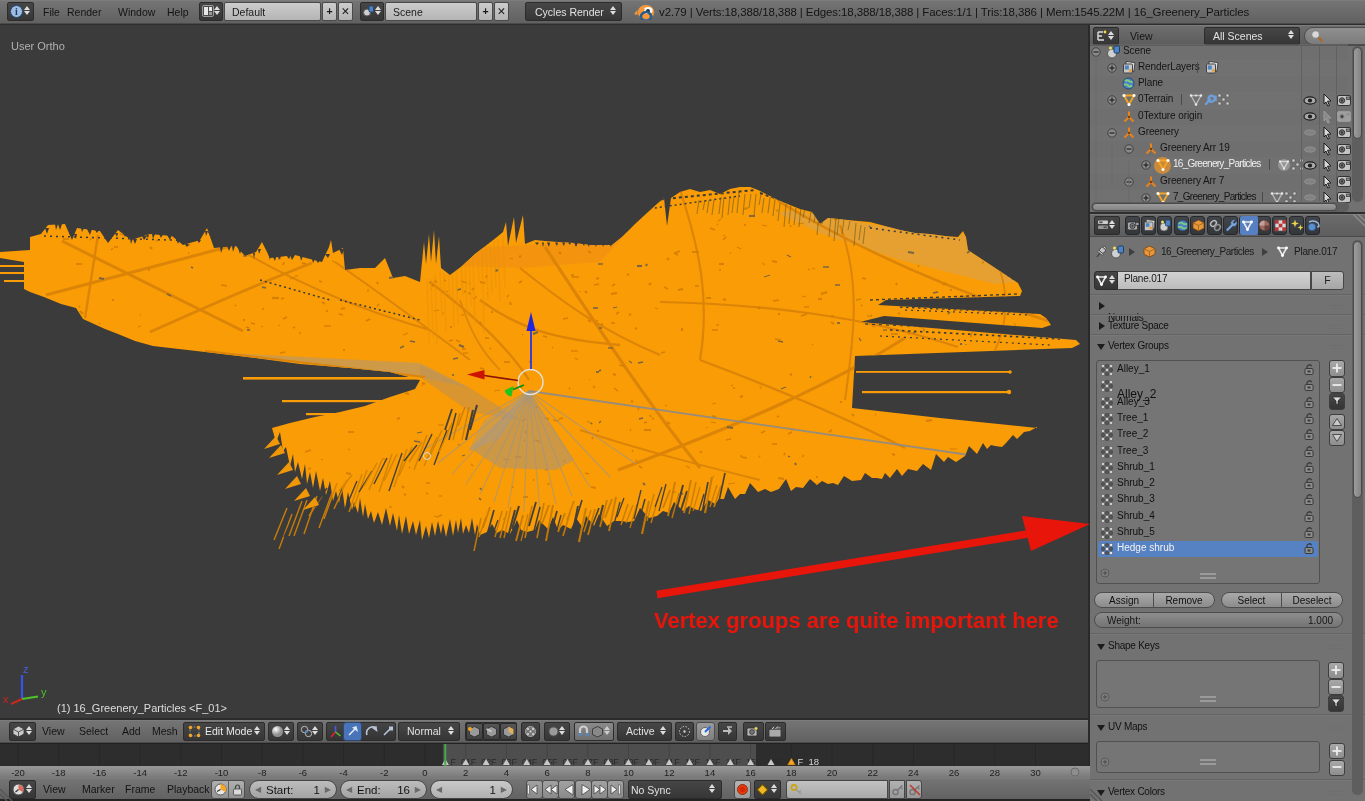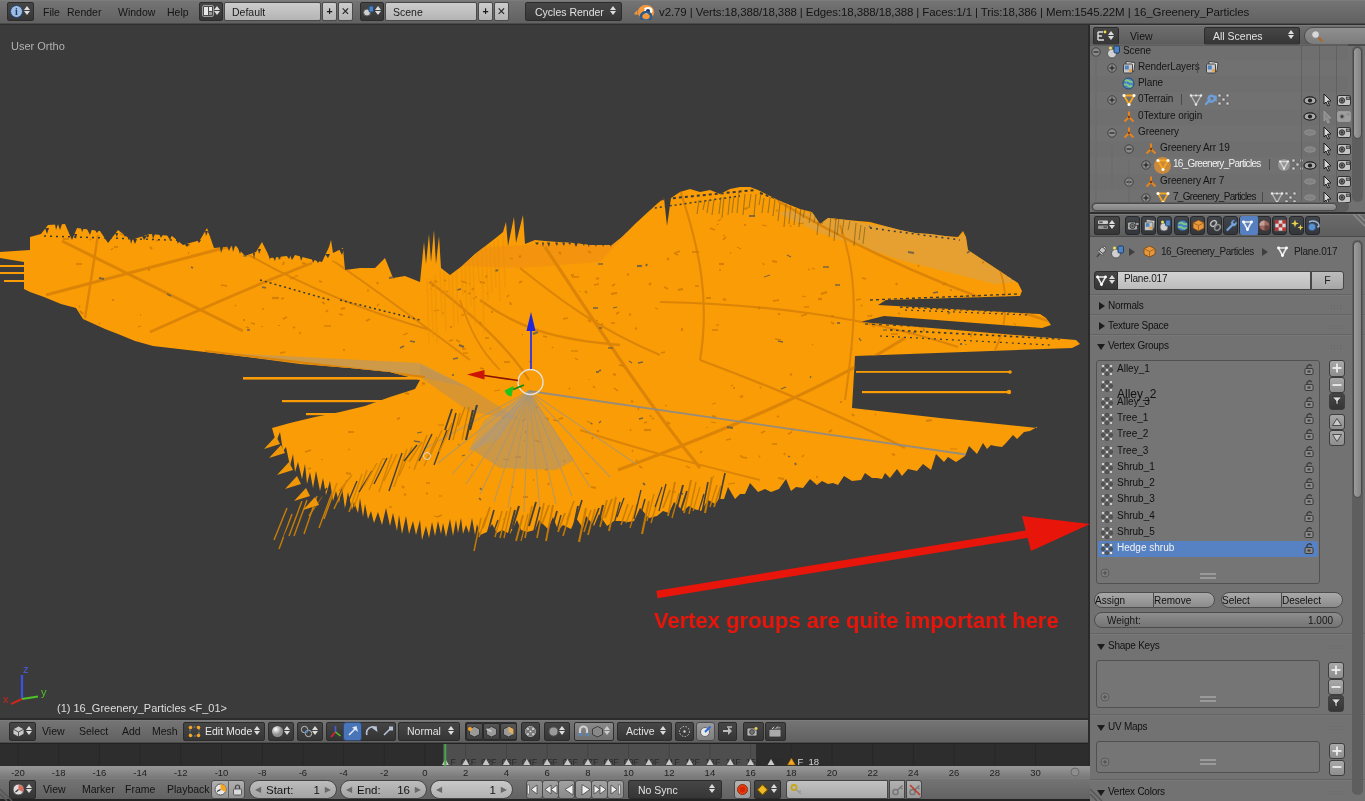--- a/index.html
+++ b/index.html
@@ -1,21 +1,21 @@
 <!DOCTYPE html>
 <html><head><meta charset="utf-8"><style>
 *{margin:0;padding:0;box-sizing:border-box}
 html,body{width:1365px;height:801px;overflow:hidden;background:#3b3b3b;
   font-family:"Liberation Sans",sans-serif;-webkit-font-smoothing:antialiased}
 .abs{position:absolute}
 .hdr{background:linear-gradient(#747474,#616161);border-top:1px solid #7c7c7c;border-bottom:1px solid #4a4a4a}
 .menu{position:absolute;top:0;font-size:10.5px;color:#141414;line-height:24px}
 .dk{position:absolute;background:linear-gradient(#464646,#363636);border:1px solid #2c2c2c;border-radius:2px;color:#e2e2e2;font-size:10.5px}
 .lt{position:absolute;background:linear-gradient(#cdcdcd,#b4b4b4);border:1px solid #4a4a4a;border-radius:3px;color:#1a1a1a;font-size:10.5px}
-.btn{position:absolute;background:linear-gradient(#a9a9a9,#8c8c8c);border:1px solid #4d4d4d;border-radius:4px;color:#0f0f0f;font-size:10px;}
+.btn{position:absolute;background:linear-gradient(#a9a9a9,#8c8c8c);border:1px solid #4d4d4d;border-radius:4px;color:#0f0f0f;font-size:10px;text-align:center}
 .updn{position:absolute;width:0;height:0;border-left:3.5px solid transparent;border-right:3.5px solid transparent}
 .up{border-bottom:4px solid #ddd}.dn{border-top:4px solid #ddd}
 .updk{border-bottom:4px solid #ccc}.dndk{border-top:4px solid #ccc}
 .ptxt{font-size:10px;letter-spacing:-0.2px;color:#191919;position:absolute}
 .wtxt{font-size:10.5px;color:#e8e8e8;position:absolute}
 .sep{position:absolute;left:1090px;width:275px;height:2px;background:linear-gradient(#5a5a5a,#828282)}
 .tri-r{position:absolute;width:0;height:0;border-top:4.5px solid transparent;border-bottom:4.5px solid transparent;border-left:6px solid #222}
 .tri-d{position:absolute;width:0;height:0;border-left:4.5px solid transparent;border-right:4.5px solid transparent;border-top:6px solid #222}
 .dots{position:absolute;color:#5f5f5f;font-size:8px;letter-spacing:1px}
 </style></head><body>
@@ -1089,21 +1089,21 @@
     </g>
     <g transform="translate(65,0)">
       <polygon points="1,1 1,10 7,5.5" fill="#f0f0f0" stroke="#444" stroke-width="0.8" transform="translate(2,0)"></polygon>
       <polygon points="7,1 7,10 13,5.5" fill="#f0f0f0" stroke="#444" stroke-width="0.8" transform="translate(2,0)"></polygon>
     </g>
     <g transform="translate(81,0)">
       <polygon points="1,1 1,10 7,5.5" fill="#f0f0f0" stroke="#444" stroke-width="0.8" transform="translate(3,0)"></polygon>
       <rect x="11.5" y="1" width="1.8" height="9" fill="#f0f0f0" stroke="#444" stroke-width="0.5"></rect>
     </g>
   </svg>
-<div class="dk" style="left:628px;top:780px;width:94px;height:19px"><span style="margin-left:9px;line-height:18px">No Sync</span></div>
+<div class="dk" style="left:628px;top:780px;width:94px;height:19px"><span style="margin-left:2px;line-height:18px">No Sync</span></div>
 <div class="updn up abs" style="left:709px;top:784px"></div>
 <div class="updn dn abs" style="left:709px;top:789px"></div>
 <div class="abs" style="left:734px;top:780px;width:17px;height:19px;background:linear-gradient(#b5b5b5,#9a9a9a);border:1px solid #4a4a4a;border-radius:3px"></div>
 <svg class="abs" style="left:737px;top:784px" width="11" height="11">
     <circle cx="5.5" cy="5.5" r="5" fill="#e83c0c"></circle>
     <circle cx="5.5" cy="5.5" r="5" fill="none" stroke="#8a3010"></circle>
     <circle cx="5.5" cy="5.5" r="2.8" fill="#d42605"></circle>
   </svg>
 <div class="dk" style="left:754px;top:780px;width:27px;height:19px"></div>
 <svg class="abs" style="left:757px;top:784px" width="11" height="11">
@@ -1547,21 +1547,21 @@
     <circle cx="10.5" cy="3" r="1.4" fill="#fff"></circle>
     <circle cx="6.5" cy="10.5" r="1.4" fill="#fff"></circle>
   </svg>
 <div class="updn up abs" style="left:1109px;top:275px"></div>
 <div class="updn dn abs" style="left:1109px;top:280px"></div>
 <div class="abs" style="left:1118px;top:271px;width:193px;height:19px;background:linear-gradient(#d2d2d2,#bcbcbc);border:1px solid #464646;border-left:none"></div>
 <div class="ptxt" style="left:1124px;top:273px">Plane.017</div>
 <div class="abs" style="left:1311px;top:271px;width:33px;height:19px;background:linear-gradient(#bdbdbd,#a6a6a6);border:1px solid #464646;border-radius:0 3px 3px 0;text-align:center;line-height:17px;font-size:10.5px;color:#222">F</div>
 <div class="sep" style="top:294px"></div>
 <div class="abs tri-r" style="left:1099px;top:302px;border-left-color:#1c1c1c"></div>
-<div class="abs" style="left:1108px;top:300px;font-size:10px;letter-spacing:-0.25px;color:#111">Normals</div>
+<div class="abs" style="left:1108px;top:312px;font-size:10px;letter-spacing:-0.25px;color:#111">Normals</div>
 <div class="dots" style="left:1330px;top:302px">::::</div>
 <div class="sep" style="top:314px"></div>
 <div class="abs tri-r" style="left:1099px;top:322px;border-left-color:#1c1c1c"></div>
 <div class="abs" style="left:1108px;top:320px;font-size:10px;letter-spacing:-0.25px;color:#111">Texture Space</div>
 <div class="dots" style="left:1330px;top:322px">::::</div>
 <div class="sep" style="top:334px"></div>
 <div class="abs tri-d" style="left:1097px;top:344px;border-top-color:#1c1c1c"></div>
 <div class="abs" style="left:1108px;top:340px;font-size:10px;letter-spacing:-0.25px;color:#111">Vertex Groups</div>
 <div class="dots" style="left:1330px;top:342px">::::</div>
 <div class="abs" style="left:1096px;top:360px;width:224px;height:224px;background:#757575;border:1px solid #515151;border-radius:3px"></div>

